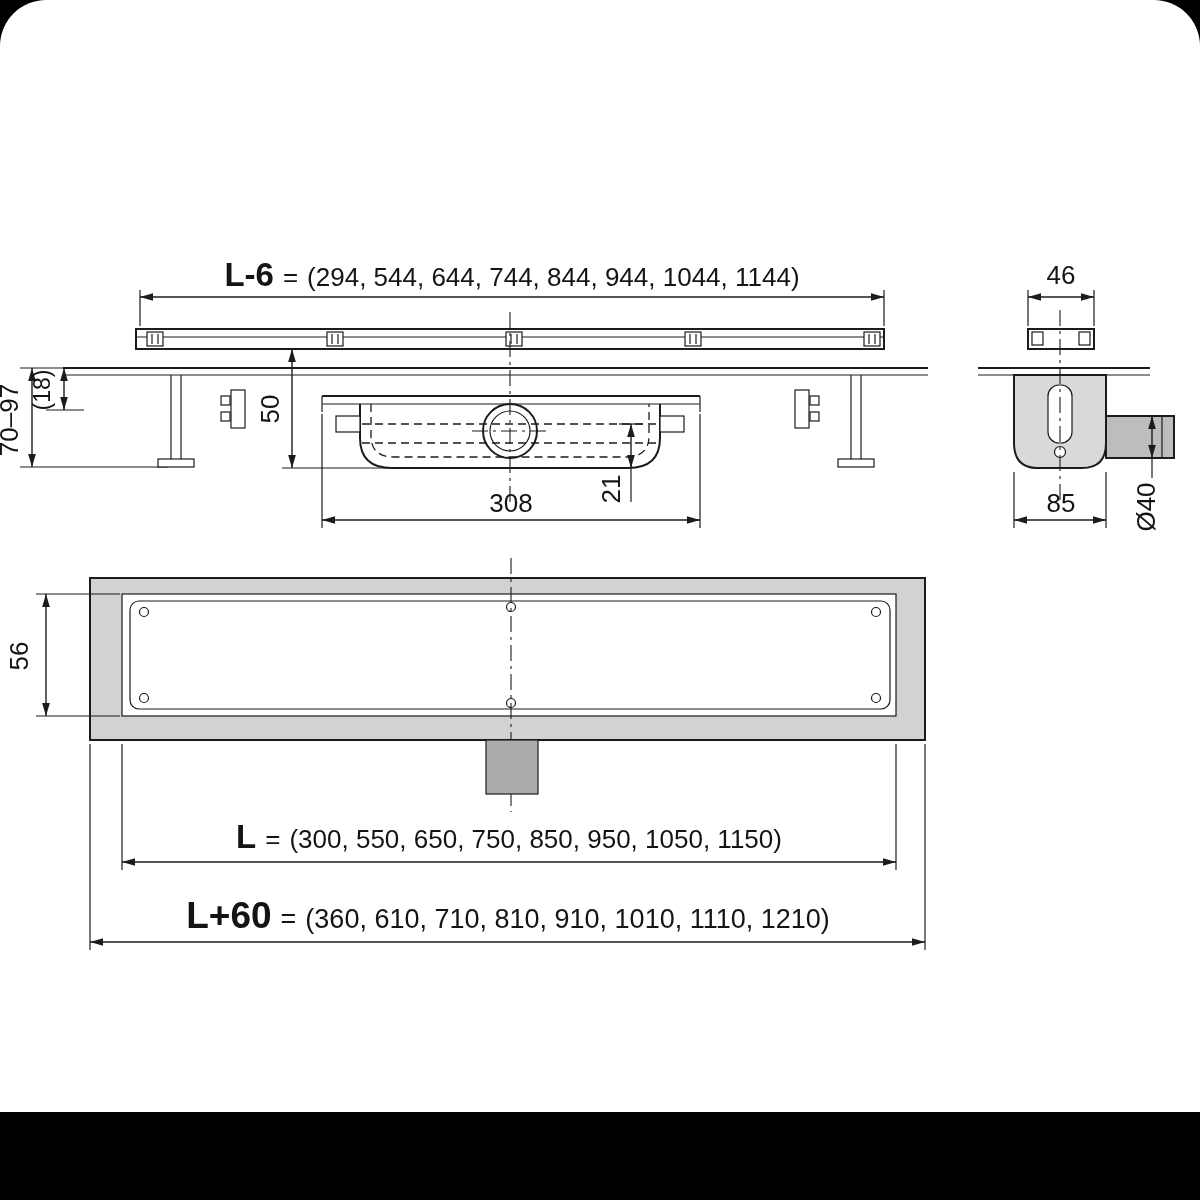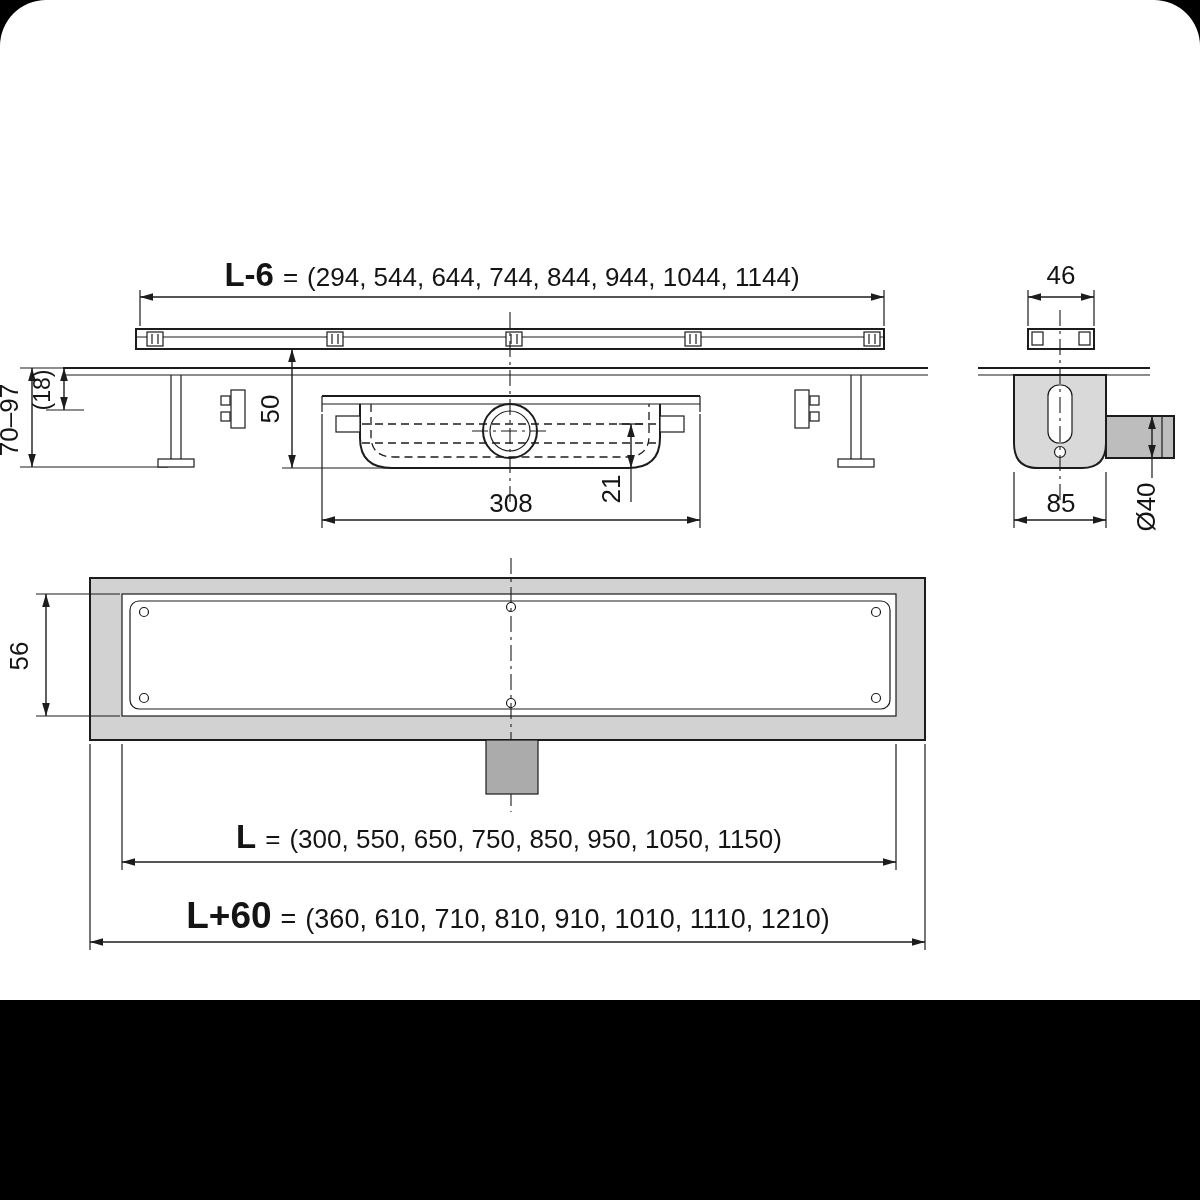--- a/index.html
+++ b/index.html
@@ -1,16 +1,16 @@
 <!DOCTYPE html>
 <html><head>
 <meta charset="utf-8">
 <style>
   html,body{margin:0;padding:0;background:#000;}
-  #stage{position:relative;width:1200px;height:1000px;background:#000;overflow:hidden;}
+  #stage{position:relative;width:1200px;height:1112px;background:#000;overflow:hidden;}
   svg{display:block;}
   .ln{stroke:#1c1c1c;stroke-width:2;}
   .thin{stroke:#1c1c1c;stroke-width:1.2;}
   .dim{stroke:#1c1c1c;stroke-width:1.4;}
   .cl{stroke:#1c1c1c;stroke-width:1.1;stroke-dasharray:16 5 3 5;}
   .hid{stroke:#1c1c1c;stroke-width:1.3;stroke-dasharray:8 5;}
   text{fill:#141414;font-family:"Liberation Sans","DejaVu Sans",sans-serif;}
   .num{font-size:26px;}
   .numS{font-size:23px;}
   .lbl{font-size:33px;font-weight:bold;}

